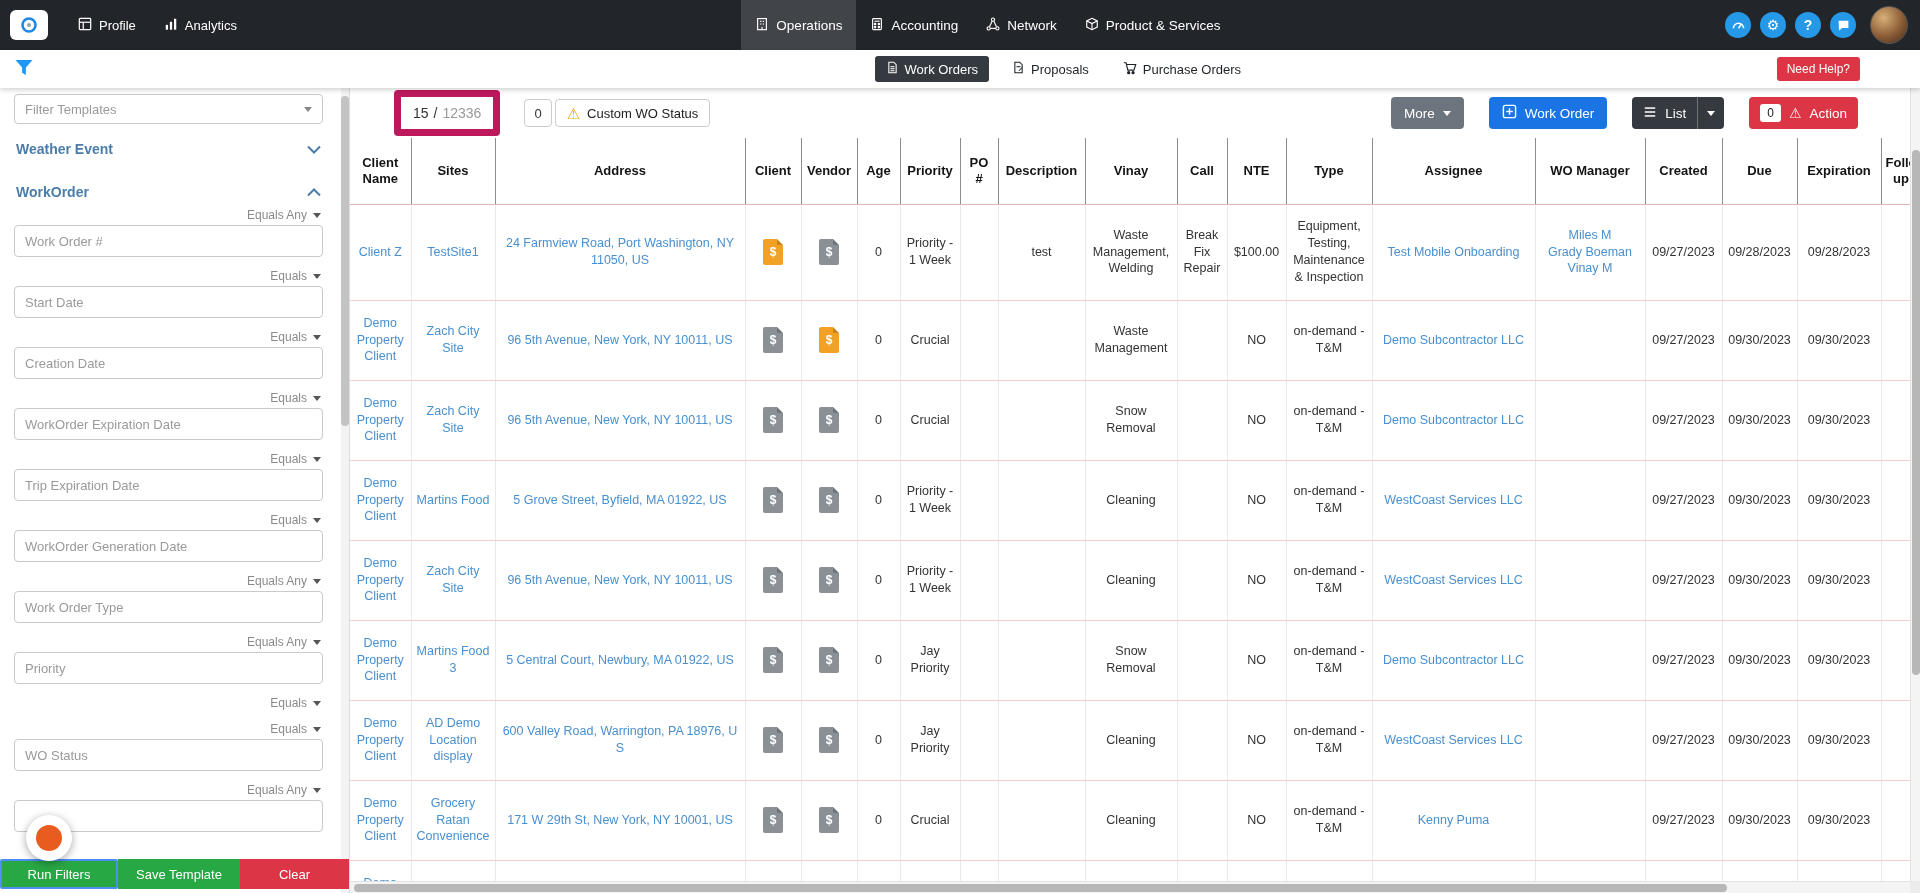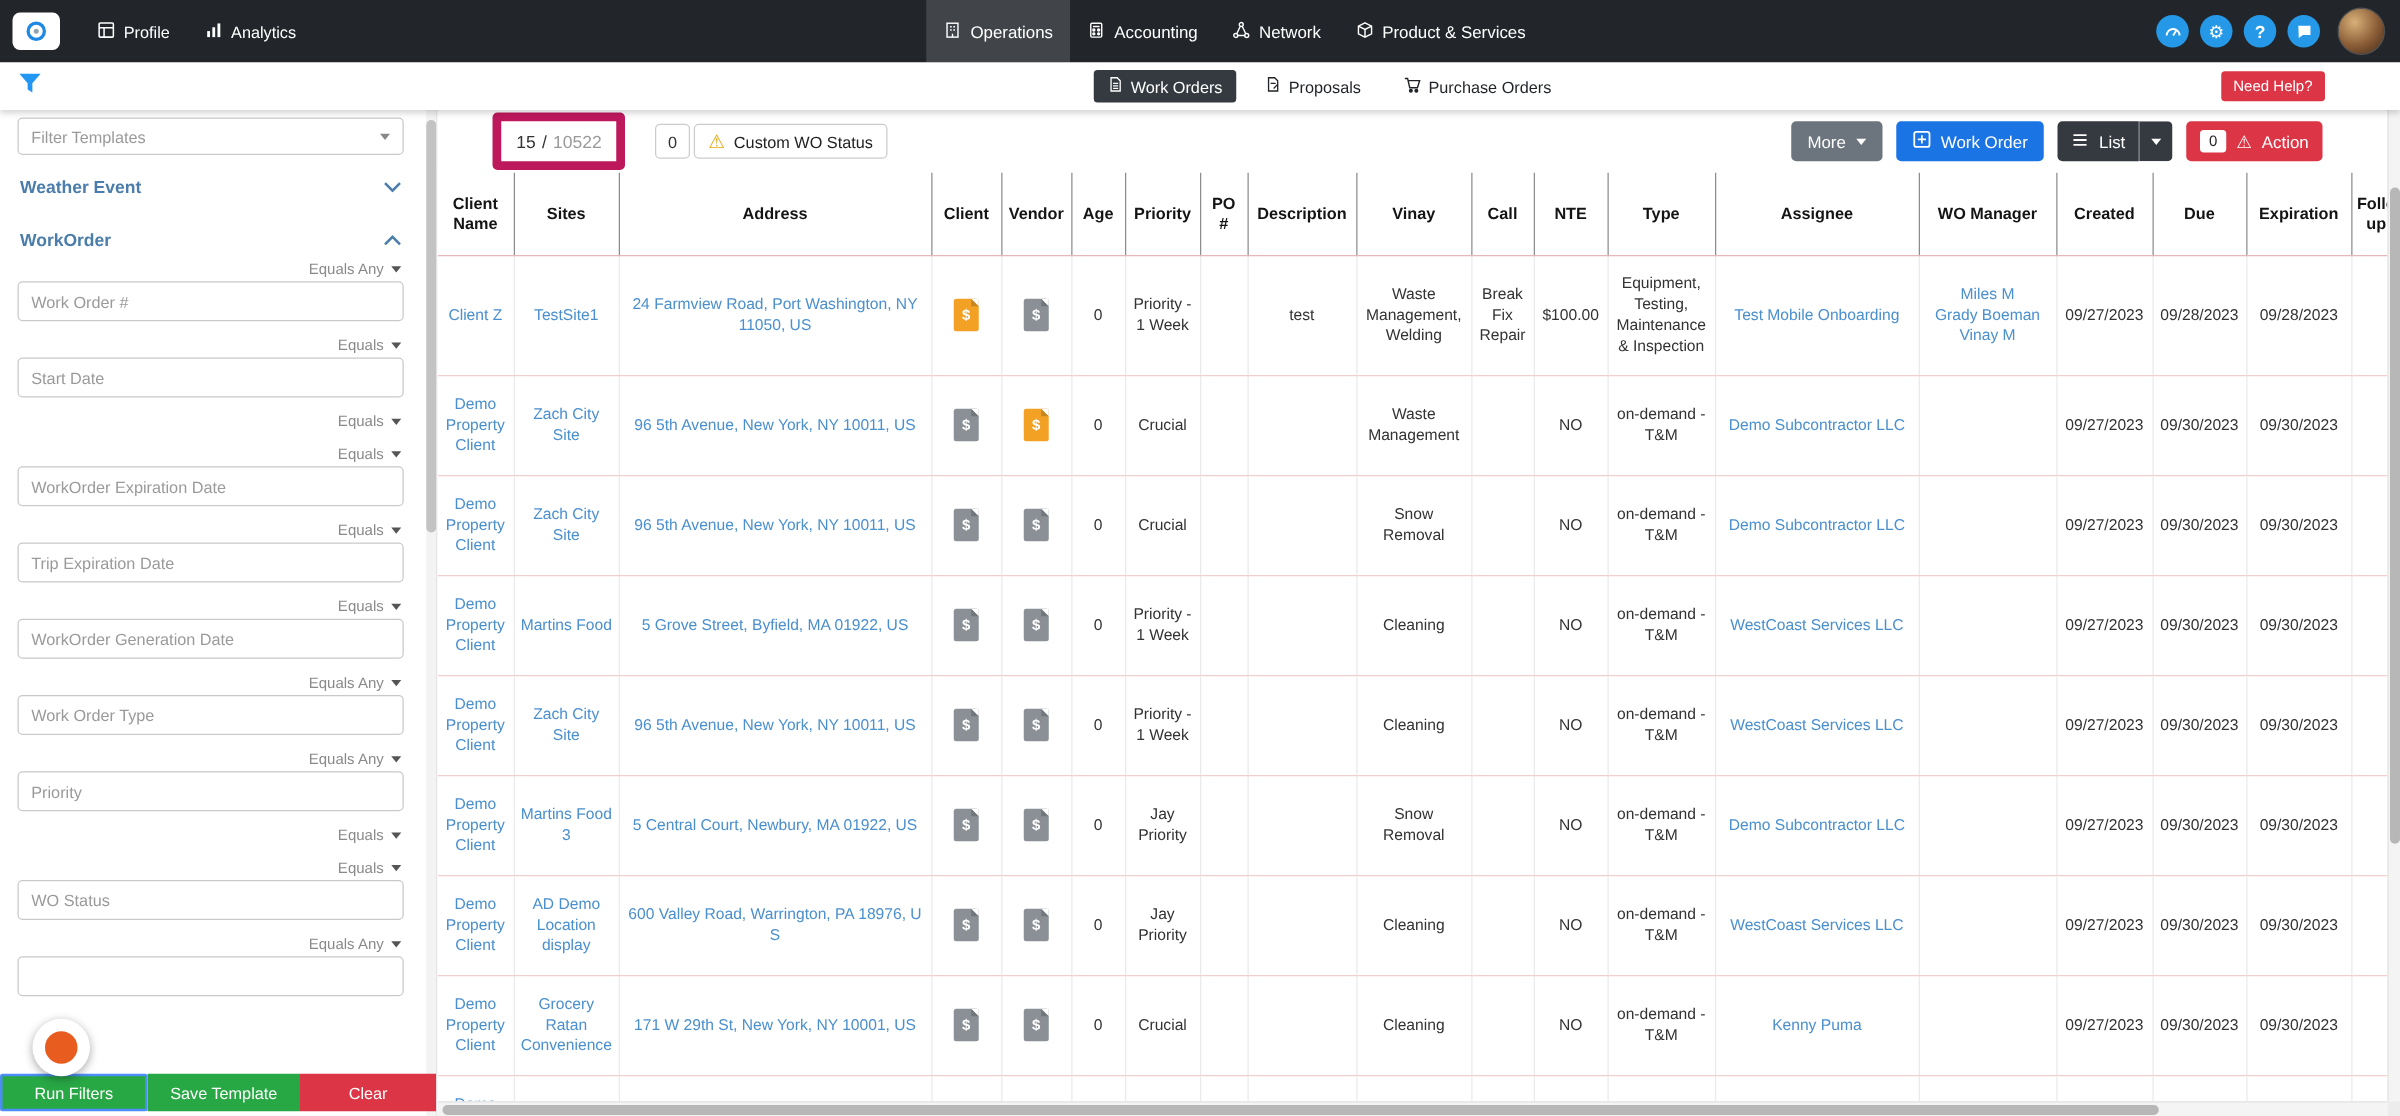--- a/index.html
+++ b/index.html
@@ -56,21 +56,21 @@
 
   
   .main{flex:1;position:relative;overflow:hidden;background:#fff;}
   .toolbar{position:absolute;top:8px;left:0;right:0;height:34px;display:flex;align-items:center;padding-left:2px;}
   .count-box{border:7px solid #be185d;border-radius:4px;height:46px;display:flex;align-items:center;padding:0 12px;font-size:14px;color:#333;gap:5px;background:#fff;margin-left:42px;}
   .count-box .total{color:#999;}
   .status-zero{border:1px solid #ccc;border-radius:4px;height:28px;display:flex;align-items:center;padding:0 9px;margin-left:24px;font-size:13px;color:#333;background:#fff;}
   .status-main{border:1px solid #ccc;border-radius:4px;height:28px;display:flex;align-items:center;gap:7px;padding:0 11px;margin-left:3px;font-size:13px;color:#222;background:#fff;cursor:pointer;}
   .warn-orange{color:#e7a615;font-size:15px;line-height:1;}
   .warn-white{color:#fff;font-size:14px;line-height:1;}
-  .toolbar-right{margin-left:auto;display:flex;align-items:flex-start;gap:11px;padding-right:62px;padding-left:11px;}
+  .toolbar-right{margin-left:auto;display:flex;align-items:flex-start;gap:25px;padding-right:62px;padding-left:11px;}
   .btn{height:32px;border-radius:4px;font-size:13.5px;display:flex;align-items:center;gap:8px;color:#fff;}
   .btn .tri-down{color:#fff;}
   .btn.more{background:#6c757d;padding:0 13px;}
   .btn.wo{background:#1b74e4;padding:0 13px;}
   .split{display:flex;}
   .btn.list{background:#343a40;padding:0 11px;border-radius:4px 0 0 4px;}
   .btn.list-caret{background:#343a40;padding:0 9px;border-radius:0 4px 4px 0;border-left:1px solid rgba(255,255,255,.3);}
   .btn.action{background:#dc3545;padding:0 11px;}
   .badge-white{background:#fff;color:#222;border-radius:3px;padding:2px 7px;font-size:12px;}
 
@@ -273,21 +273,21 @@
             <span class="op-label">Equals Any</span>
             <span class="tri-down"></span>
           </div><input class="filter-input" placeholder="Work Order #" style=""></div>
         <div class="filter-group"><div class="op-row">
             <span class="op-label">Equals</span>
             <span class="tri-down"></span>
           </div><input class="filter-input" placeholder="Start Date" style=""></div>
         <div class="filter-group"><div class="op-row">
             <span class="op-label">Equals</span>
             <span class="tri-down"></span>
-          </div></div>
+          </div><input class="filter-input" placeholder="Creation Date" style=""></div>
         <div class="filter-group"><div class="op-row">
             <span class="op-label">Equals</span>
             <span class="tri-down"></span>
           </div><input class="filter-input" placeholder="WorkOrder Expiration Date" style=""></div>
         <div class="filter-group"><div class="op-row">
             <span class="op-label">Equals</span>
             <span class="tri-down"></span>
           </div><input class="filter-input" placeholder="Trip Expiration Date" style=""></div>
         <div class="filter-group"><div class="op-row">
             <span class="op-label">Equals</span>
@@ -329,21 +329,21 @@
         <span class="fab-dot"></span>
       </div>
   </aside>
 
   <main class="main">
 
     <div class="toolbar">
       <div class="count-box">
         <span>15</span>
         <span>/</span>
-        <span class="total">10522</span>
+        <span class="total">12336</span>
       </div>
       <div class="status-zero">0</div>
       <div class="status-main">
         <span class="warn-orange">⚠</span>
         <span>Custom WO Status</span>
       </div>
 
       <div class="toolbar-right">
         <button class="btn more">
           <span>More</span>

